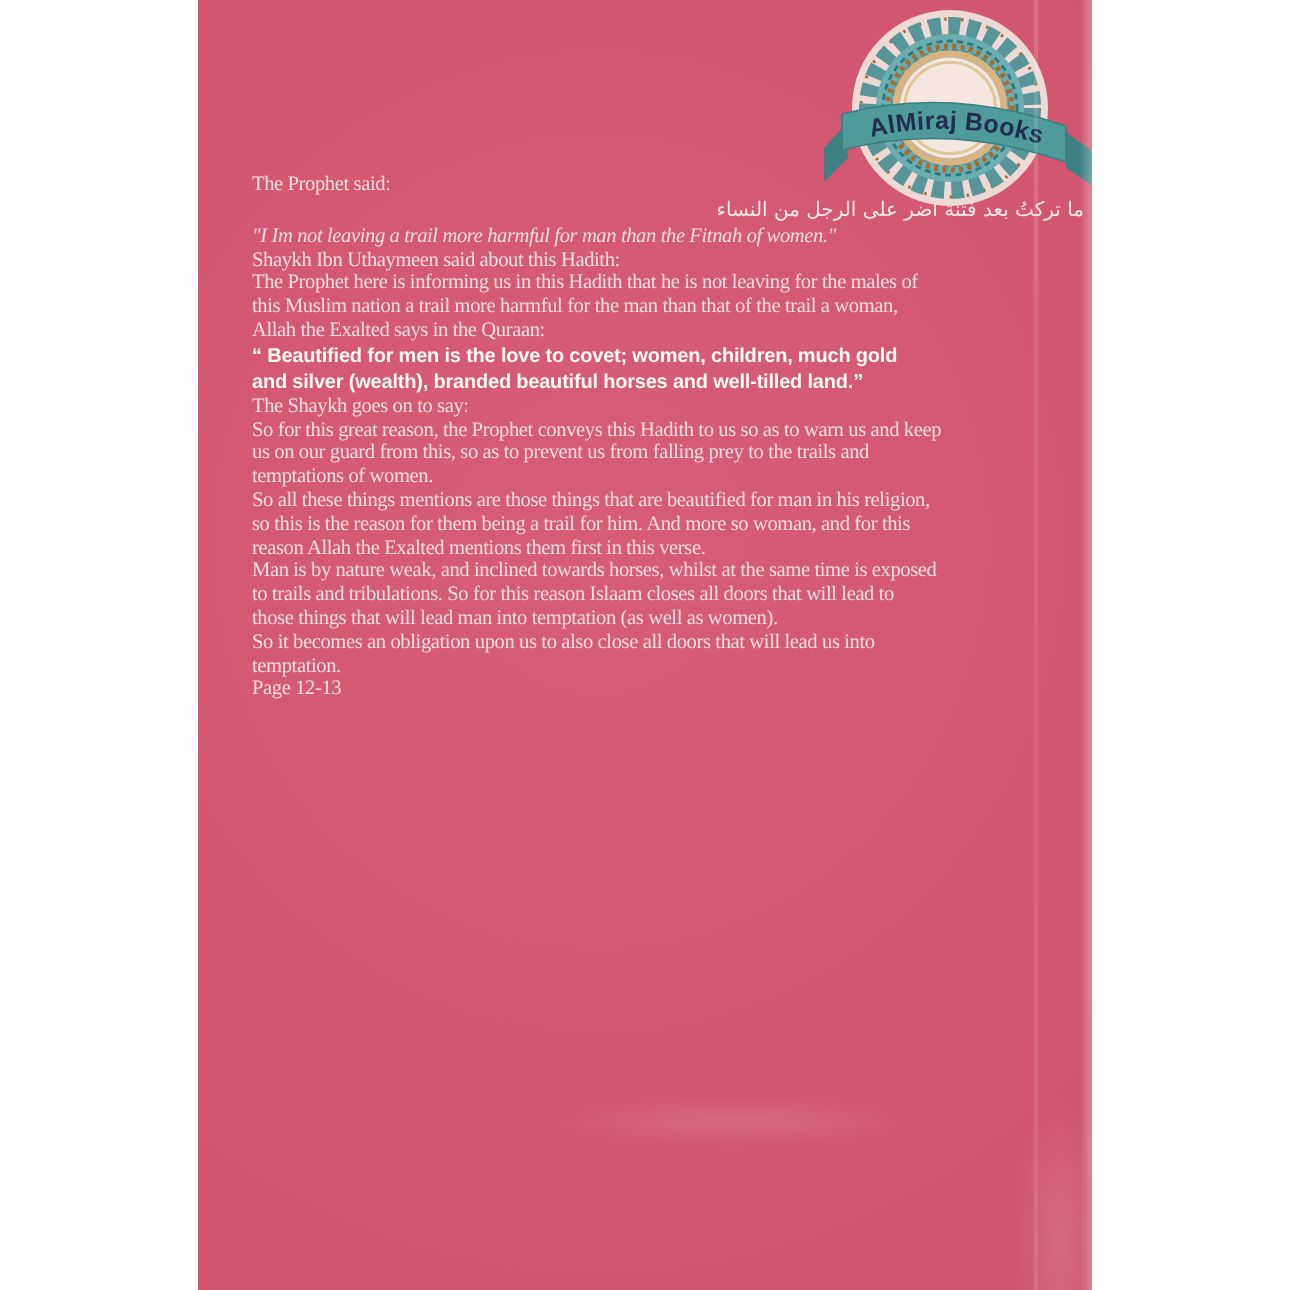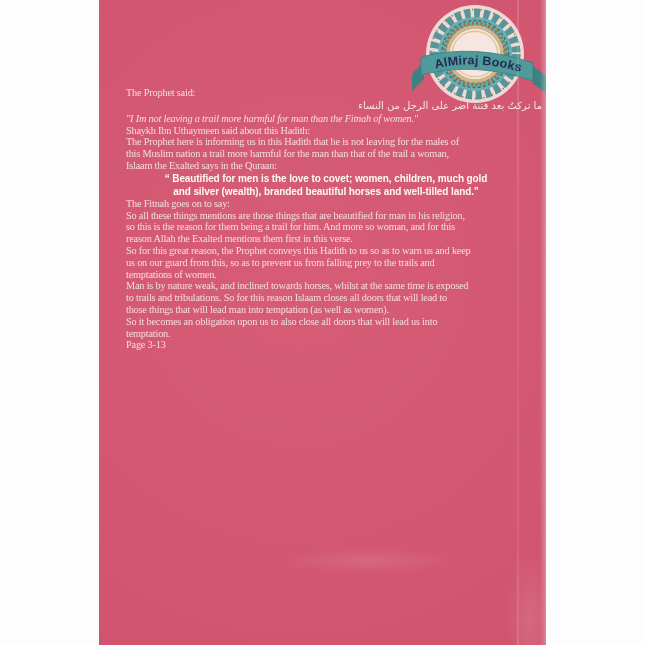--- a/index.html
+++ b/index.html
@@ -89,21 +89,20 @@
   }
   .hadith-ar { line-height: 14px; }
   .verse-ar  { line-height: 12.5px; }
   .italic-quote { font-style: italic; }
   .verse-trans {
     font-family: "Liberation Sans", sans-serif;
     font-weight: bold;
     font-size: 10px;
     line-height: 13px;
     letter-spacing: -0.1px;
-    text-align: center;
     color: #fdfaf2;
   }
   
   .badge-svg {
     position: absolute;
     left: 310px;
     top: 0;
     overflow: hidden;
   }
 </style>
@@ -118,44 +117,44 @@
       <p class="mb12">The Prophet said:</p>
 
       <p class="arabic hadith-ar mb9" dir="rtl">ما تركتُ بعد فتنة أضر على الرجل من النساء</p>
 
       <p class="italic-quote mb9">"I Im not leaving a trail more harmful for man than the Fitnah of women."</p>
 
       <p class="mb10">Shaykh Ibn Uthaymeen said about this Hadith:</p>
 
       <p class="mb12">The Prophet here is informing us in this Hadith that he is not leaving for the males of
 this Muslim nation a trail more harmful for the man than that of the trail a woman,
-Islaam the Exalted says in the Quraan:</p>
+Allah the Exalted says in the Quraan:</p>
 
 
       <p class="verse-trans mb10">“ Beautified for men is the love to covet; women, children, much gold
 and silver (wealth), branded beautiful horses and well-tilled land.”</p>
 
-      <p class="mb9">The Fitnah goes on to say:</p>
+      <p class="mb9">The Shaykh goes on to say:</p>
+
+      <p class="mb10">So for this great reason, the Prophet conveys this Hadith to us so as to warn us and keep
+us on our guard from this, so as to prevent us from falling prey to the trails and
+temptations of women.</p>
 
       <p class="mb10">So all these things mentions are those things that are beautified for man in his religion,
 so this is the reason for them being a trail for him. And more so woman, and for this
 reason Allah the Exalted mentions them first in this verse.</p>
-
-      <p class="mb10">So for this great reason, the Prophet conveys this Hadith to us so as to warn us and keep
-us on our guard from this, so as to prevent us from falling prey to the trails and
-temptations of women.</p>
 
       <p class="mb9">Man is by nature weak, and inclined towards horses, whilst at the same time is exposed
 to trails and tribulations. So for this reason Islaam closes all doors that will lead to
 those things that will lead man into temptation (as well as women).</p>
 
       <p class="mb10">So it becomes an obligation upon us to also close all doors that will lead us into
 temptation.</p>
 
-      <p>Page 3-13</p>
+      <p>Page 12-13</p>
     </div>
 
     <svg class="badge-svg" width="160" height="124" viewBox="0 0 160 124">
 
       <circle cx="66" cy="54" r="49" fill="#eed9d7"></circle>
 
       <g>
         <circle cx="66" cy="54" r="44.5" fill="none" stroke="#a96a2b" stroke-width="1.6" stroke-dasharray="1.2 3.1"></circle>
         <circle cx="66" cy="54" r="41" fill="none" stroke="#579598" stroke-width="9" stroke-dasharray="6 3.6"></circle>
         <circle cx="66" cy="54" r="37" fill="#6badb0"></circle>

